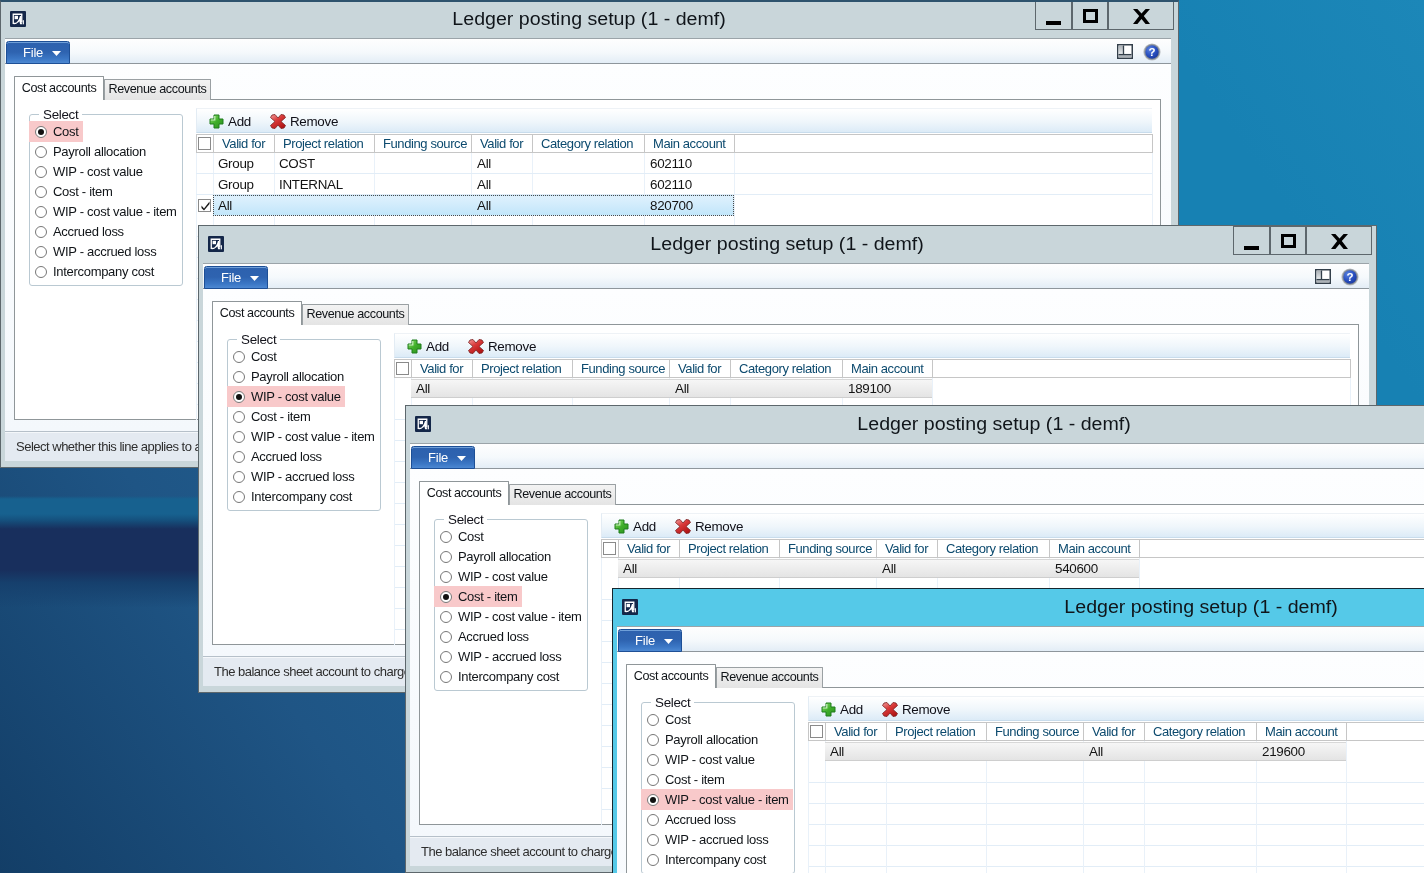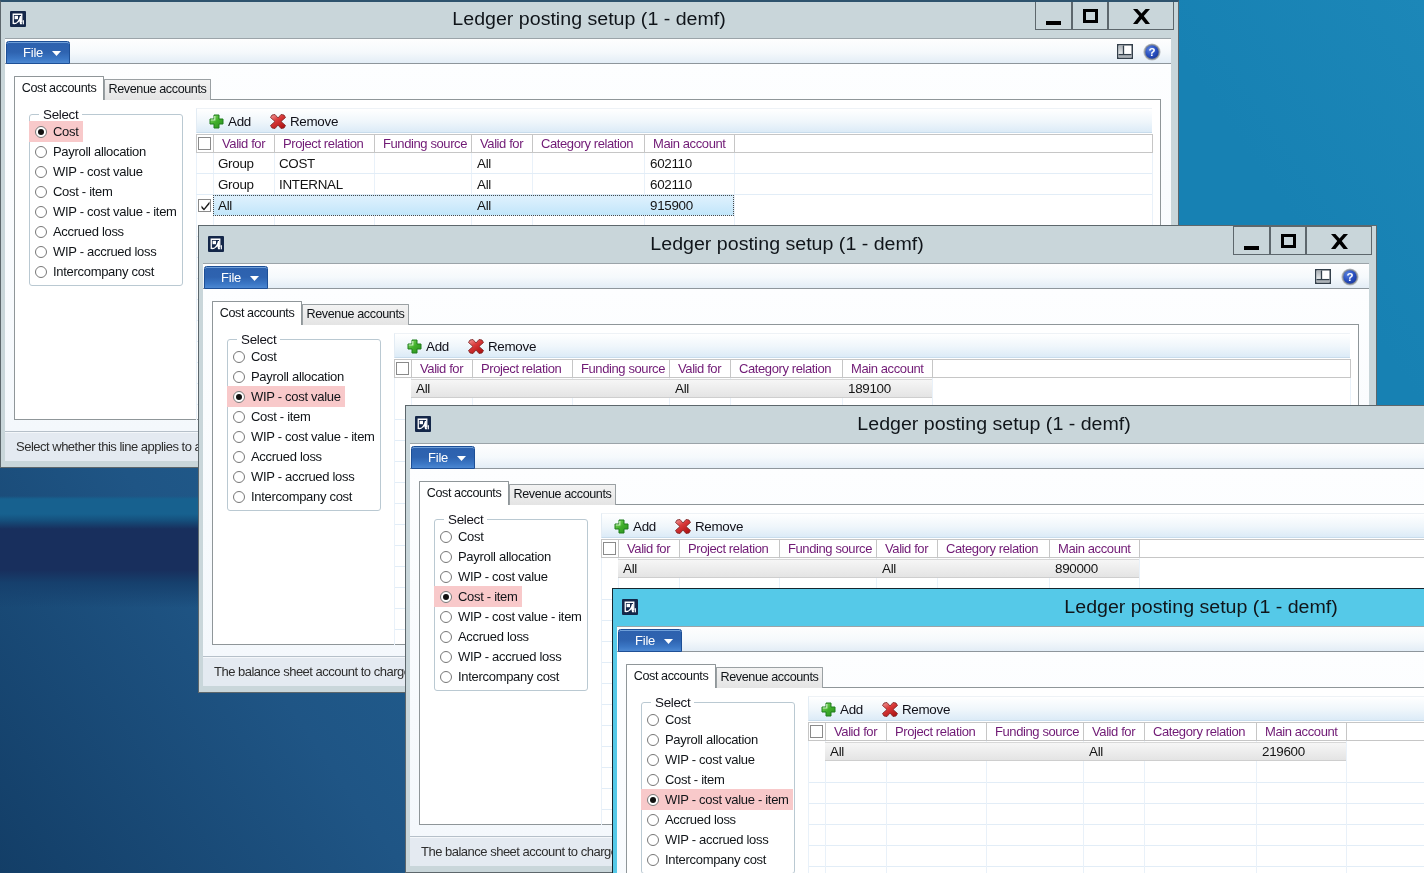--- a/index.html
+++ b/index.html
@@ -41,21 +41,21 @@
 .rc{width:12px;height:12px;border:1px solid #777;border-radius:50%;background:#fff;margin-left:6px;position:relative}
 .rdot{position:absolute;left:2px;top:2px;width:6px;height:6px;border-radius:50%;background:#111}
 .rl{margin-left:6px;font-size:13px;letter-spacing:-0.3px;color:#101418;white-space:nowrap}
 .tbar{position:absolute;left:196px;top:108px;width:956px;height:25px;border-left:1px solid #e3ecf4;
 border-top:1px solid #eef2f6;border-bottom:1px solid #c8dcec;
 background:linear-gradient(180deg,#ffffff 0%,#eff6fb 55%,#dcebf7 100%)}
 .ttxt{position:absolute;top:114px;font-size:13.4px;letter-spacing:-0.3px;color:#101018}
 .ghdr{position:absolute;left:196px;top:134px;width:956px;height:19px;background:#fff;
 border-top:1px solid #c6c6c6;border-bottom:1px solid #c6c6c6}
 .gvh{position:absolute;top:134px;height:19px;width:1px;background:#c6c6c6}
-.ghc{position:absolute;top:136px;font-size:13px;letter-spacing:-0.4px;color:#701a75;white-space:nowrap}
+.ghc{position:absolute;top:136px;font-size:13px;letter-spacing:-0.4px;color:#0c4a6e;white-space:nowrap}
 .cb{position:absolute;width:13px;height:13px;border:1px solid #8a8a8a;background:#fff}
 .rowline{position:absolute;left:196px;width:956px;height:21px;border-bottom:1px solid #e2edf7}
 .rowsel{position:absolute;left:213px;width:521px;height:21px;
 background:linear-gradient(180deg,#dff1fd,#c2e6fa);border:1px dotted #4a4a4a}
 .rowgray{position:absolute;left:213px;width:521px;height:19px;
 background:linear-gradient(180deg,#f6f6f6,#e4e4e4);border-top:1px solid #d8d8d8;border-bottom:1px solid #cecece}
 .gct{position:absolute;font-size:13.4px;letter-spacing:-0.3px;color:#141414;white-space:nowrap;z-index:2}
 .gbody{position:absolute;left:196px;width:956px;
 background:repeating-linear-gradient(180deg,transparent 0,transparent 20px,#e2edf7 20px,#e2edf7 21px)}
 .gvb{position:absolute;top:0;bottom:0;width:1px;background:#e9f1f9}
@@ -217,21 +217,21 @@
 <div class="gct" style="left:477px;top:177px">All</div>
 <div class="gct" style="left:650px;top:177px">602110</div>
 <div class="cb" style="left:198px;top:199px">
       <svg width="11" height="11" viewBox="0 0 11 11" style="position:absolute;left:1px;top:0px">
 <path d="M1.5 5.5 L4 8.5 L9.5 1.5 L9.5 4 L4 10.5 L1.5 8 Z" fill="#1a1a1a"></path>
 </svg>
     </div>
 <div class="rowsel" style="top:195px"></div>
 <div class="gct" style="left:218px;top:198px">All</div>
 <div class="gct" style="left:477px;top:198px">All</div>
-<div class="gct" style="left:650px;top:198px">915900</div>
+<div class="gct" style="left:650px;top:198px">820700</div>
 <div class="gbody" style="top:216px;height:204px">
 <div class="gvb" style="left:0px"></div>
 <div class="gvb" style="left:17px"></div>
 <div class="gvb" style="left:78px"></div>
 <div class="gvb" style="left:178px"></div>
 <div class="gvb" style="left:275px"></div>
 <div class="gvb" style="left:336px"></div>
 <div class="gvb" style="left:448px"></div>
 <div class="gvb" style="left:538px"></div>
 <div class="gvb" style="left:956px"></div>
@@ -461,21 +461,21 @@
 <div class="gvb" style="left:178px"></div>
 <div class="gvb" style="left:275px"></div>
 <div class="gvb" style="left:336px"></div>
 <div class="gvb" style="left:448px"></div>
 <div class="gvb" style="left:538px"></div>
 
 </div>
 <div class="rowgray" style="top:154px"></div>
 <div class="gct" style="left:218px;top:156px">All</div>
 <div class="gct" style="left:477px;top:156px">All</div>
-<div class="gct" style="left:650px;top:156px">890000</div>
+<div class="gct" style="left:650px;top:156px">540600</div>
 <div class="gbody" style="top:174px;height:246px">
 <div class="gvb" style="left:0px"></div>
 <div class="gvb" style="left:17px"></div>
 <div class="gvb" style="left:78px"></div>
 <div class="gvb" style="left:178px"></div>
 <div class="gvb" style="left:275px"></div>
 <div class="gvb" style="left:336px"></div>
 <div class="gvb" style="left:448px"></div>
 <div class="gvb" style="left:538px"></div>
 

